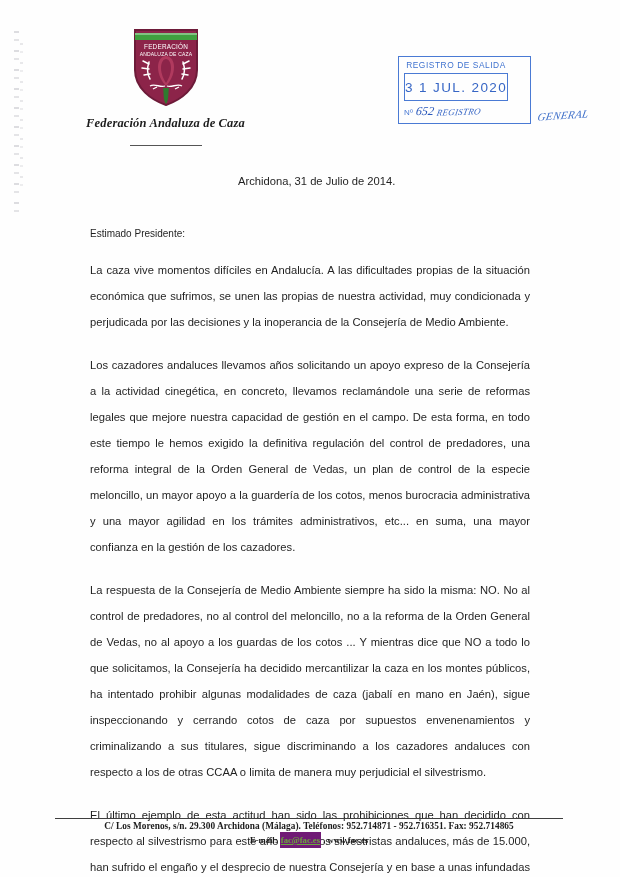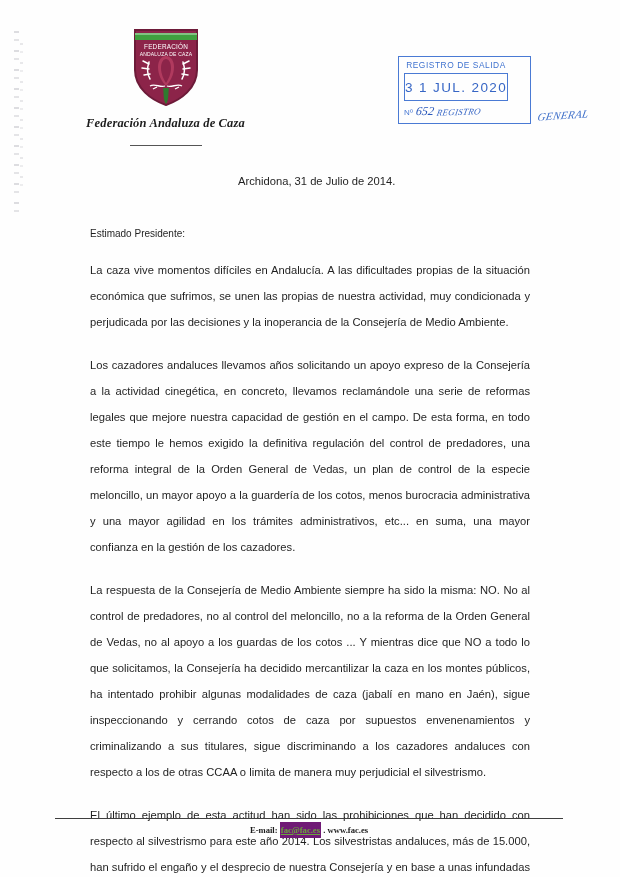--- a/index.html
+++ b/index.html
@@ -301,20 +301,21 @@
   <div class="letter-body">
     <p class="salutation">Estimado Presidente:</p>
     <p class="para">La caza vive momentos difíciles en Andalucía. A las dificultades propias de la situación económica que sufrimos, se unen las propias de nuestra actividad, muy condicionada y perjudicada por las decisiones y la inoperancia de la Consejería de Medio Ambiente.</p>
     <p class="para">Los cazadores andaluces llevamos años solicitando un apoyo expreso de la Consejería a la actividad cinegética, en concreto, llevamos reclamándole una serie de reformas legales que mejore nuestra capacidad de gestión en el campo. De esta forma, en todo este tiempo le hemos exigido la definitiva regulación del control de predadores, una reforma integral de la Orden General de Vedas, un plan de control de la especie meloncillo, un mayor apoyo a la guardería de los cotos, menos burocracia administrativa y una mayor agilidad en los trámites administrativos, etc... en suma, una mayor confianza en la gestión de los cazadores.</p>
     <p class="para">La respuesta de la Consejería de Medio Ambiente siempre ha sido la misma: NO. No al control de predadores, no al control del meloncillo, no a la reforma de la Orden General de Vedas, no al apoyo a los guardas de los cotos ... Y mientras dice que NO a todo lo que solicitamos, la Consejería ha decidido mercantilizar la caza en los montes públicos, ha intentado prohibir algunas modalidades de caza (jabalí en mano en Jaén), sigue inspeccionando y cerrando cotos de caza por supuestos envenenamientos y criminalizando a sus titulares, sigue discriminando a los cazadores andaluces con respecto a los de otras CCAA o limita de manera muy perjudicial el silvestrismo.</p>
     <p class="para">El último ejemplo de esta actitud han sido las prohibiciones que han decidido con respecto al silvestrismo para este año 2014. Los silvestristas andaluces, más de 15.000, han sufrido el engaño y el desprecio de nuestra Consejería y en base a unas infundadas razones han visto drásticamente limitada su actividad. Los silvestristas han recibido un trato inaceptable.</p>
   </div>
 
   <div class="footer-rule"></div>
   <div class="footer">
+    <div class="footer-line1">C/ Los Morenos, s/n. 29.300 Archidona (Málaga). Teléfonos: 952.714871 - 952.716351. Fax: 952.714865</div>
     <div class="footer-line2">
       <span>E-mail:</span>
       <span class="footer-email">fac@fac.es</span>
       <span>. www.fac.es</span>
     </div>
   </div>
 
 </div>
 
 </body></html>

